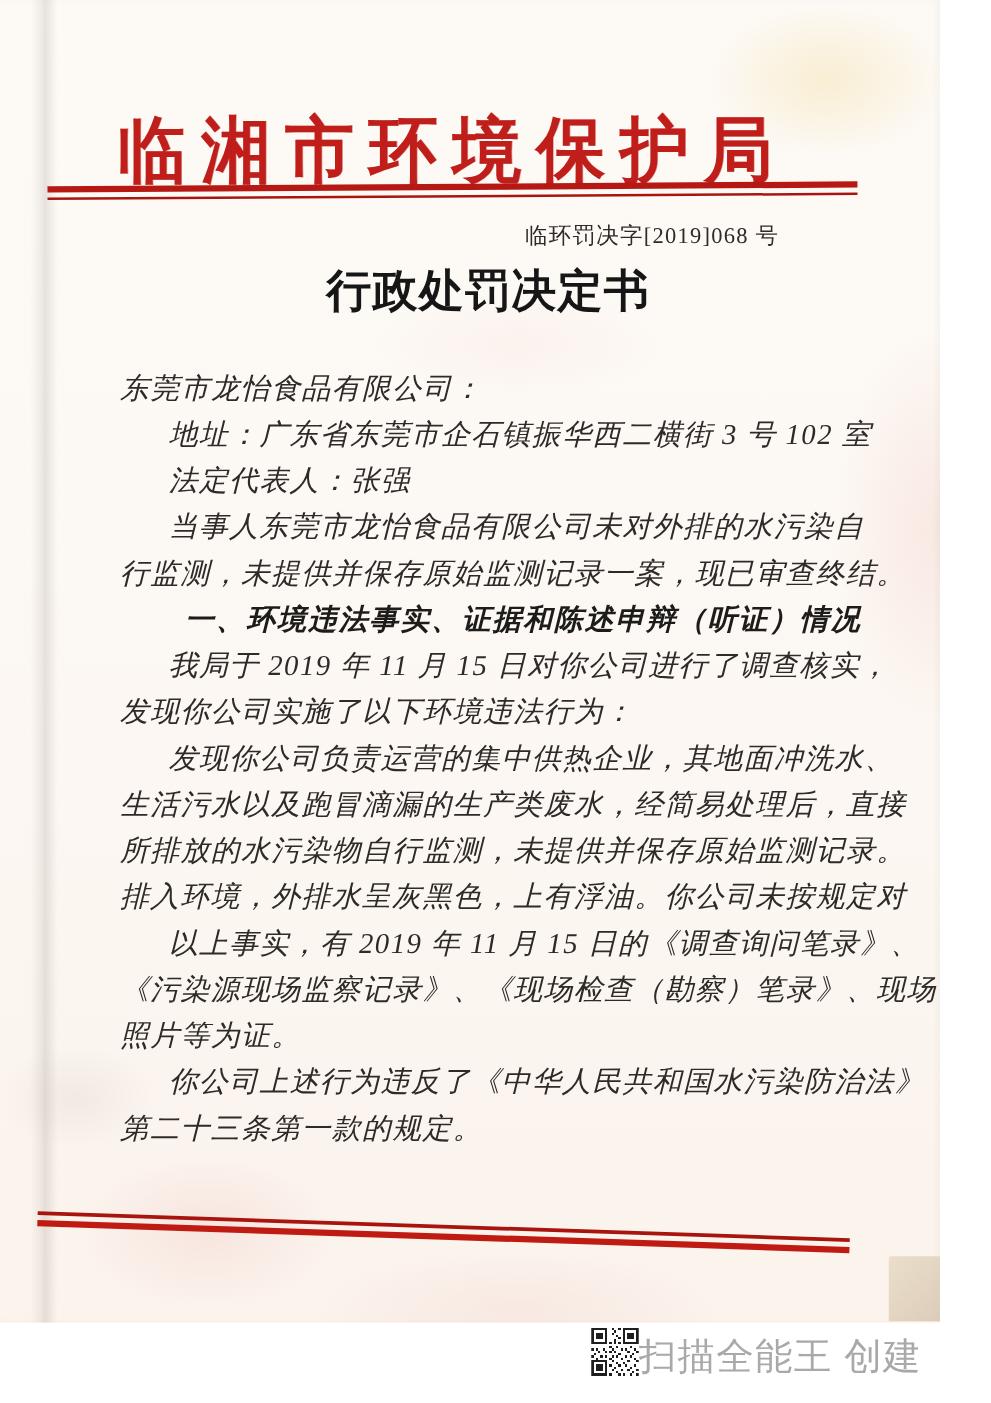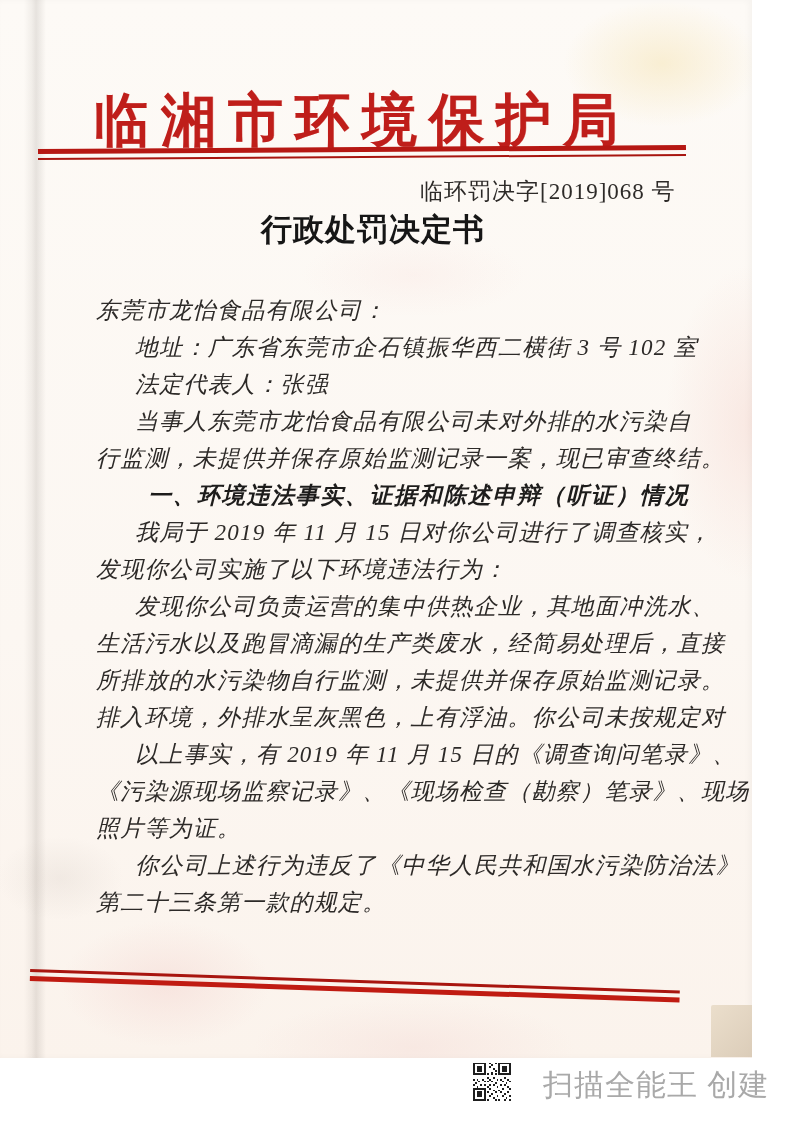--- a/index.html
+++ b/index.html
@@ -43,43 +43,43 @@
   .rule-top .bar-thick { height:5px; background:#b61813; }
   .rule-top .bar-gap   { height:4px; }
   .rule-top .bar-thin  { height:2px; background:#a8150f; }
   .rule-bottom { top:969px; width:650px; left:30px; transform:rotate(1.9deg); }
   .rule-bottom .bar-thin  { height:2.5px; background:#a8150f; }
   .rule-bottom .bar-gap   { height:4px; }
   .rule-bottom .bar-thick { height:5px; background:#c01b12; }
 
   .doc-number {
     position:absolute; left:420px; top:176px; white-space:nowrap;
-    font-size:23px; letter-spacing:1px; color:#2d2a28;
+    font-size:18px; letter-spacing:1px; color:#2d2a28;
   }
   .doc-title {
     position:absolute; left:261px; top:209px; white-space:nowrap;
     font-family:"Liberation Sans","DejaVu Sans",sans-serif;
-    font-size:31px; font-weight:bold; letter-spacing:1px; color:#161616;
+    font-size:36px; font-weight:bold; letter-spacing:1px; color:#161616;
   }
 
   
   .body-text {
     position:absolute; left:96px; top:292px; width:640px;
     font-size:23px; line-height:37px; letter-spacing:1.2px; color:#2d2a28;font-style:italic;
   }
   .line { white-space:nowrap; height:37px; }
   .line.ind  { padding-left:39px; }
   .line.head { padding-left:52px; font-weight:bold; color:#1d1c1b;
                font-family:"Liberation Sans","DejaVu Sans",sans-serif; letter-spacing:1.6px; }
 
   
   .watermark { position:absolute; left:473px; top:1061px; display:flex; align-items:flex-start; }
   .qr { width:38px; height:41px; }
   .wm-label {
-    margin-left:32px; margin-top:4px; white-space:nowrap;
+    margin-left:0; margin-top:4px; white-space:nowrap;
     font-family:"Liberation Sans","DejaVu Sans",sans-serif;
     font-size:30px; letter-spacing:1px; color:#a9a9a9;
   }
 </style>
 </head>
 <body>
 
 <div class="stage">
 
   <div class="paper">

